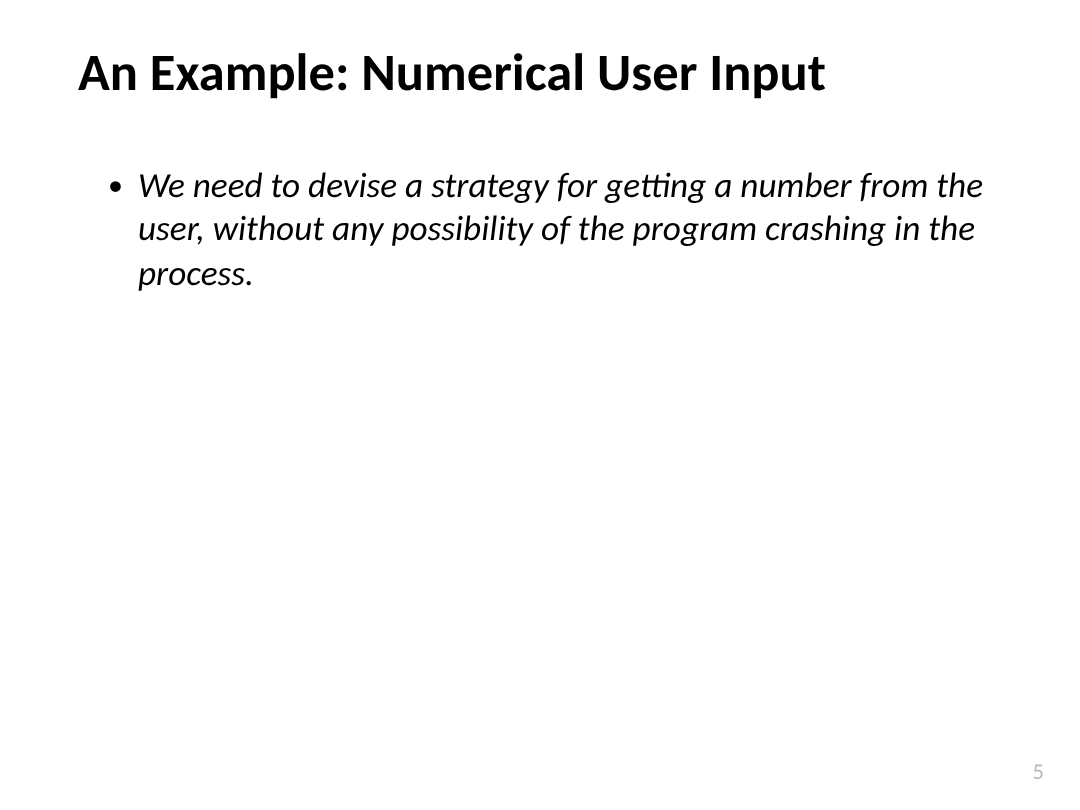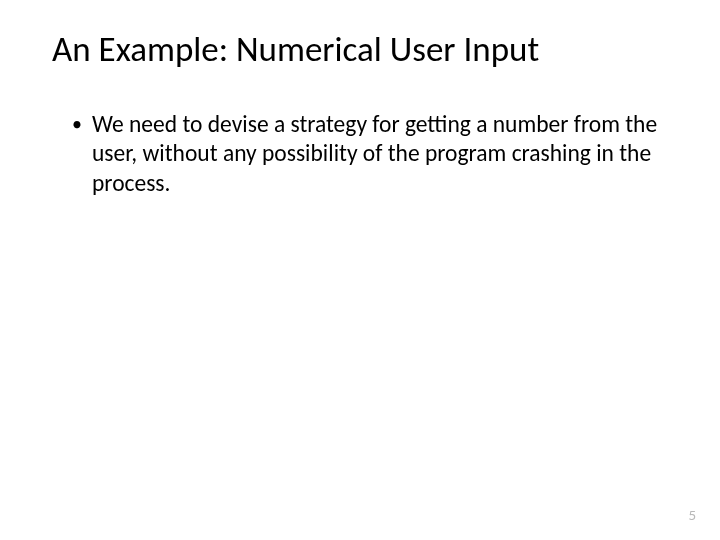--- a/index.html
+++ b/index.html
@@ -12,21 +12,21 @@
       color: #000;
     }
     .slide {
       width: 100%;
       height: 100%;
       padding: 28px 46px 0 46px;
       position: relative;
     }
     .title {
       font-size: 35px;
-      font-weight: 400;
+      font-weight: 700;
       margin-bottom: 40px;
       letter-spacing: 0px;
       padding-left: 6px;
     }
     .content {
       padding-left: 26px;
     }
     .bullet-item {
       display: flex;
       align-items: flex-start;
@@ -34,20 +34,21 @@
       line-height: 1.25;
       font-weight: 400;
     }
     .bullet-marker {
       margin-right: 10px;
       font-size: 20px;
       line-height: 1.4;
     }
     .bullet-text {
       flex: 1;
+      font-style: italic;
     }
     .page-number {
       position: absolute;
       bottom: 16px;
       right: 24px;
       font-size: 15px;
       color: #b9b9b9;
     }
   </style>
 </head>

